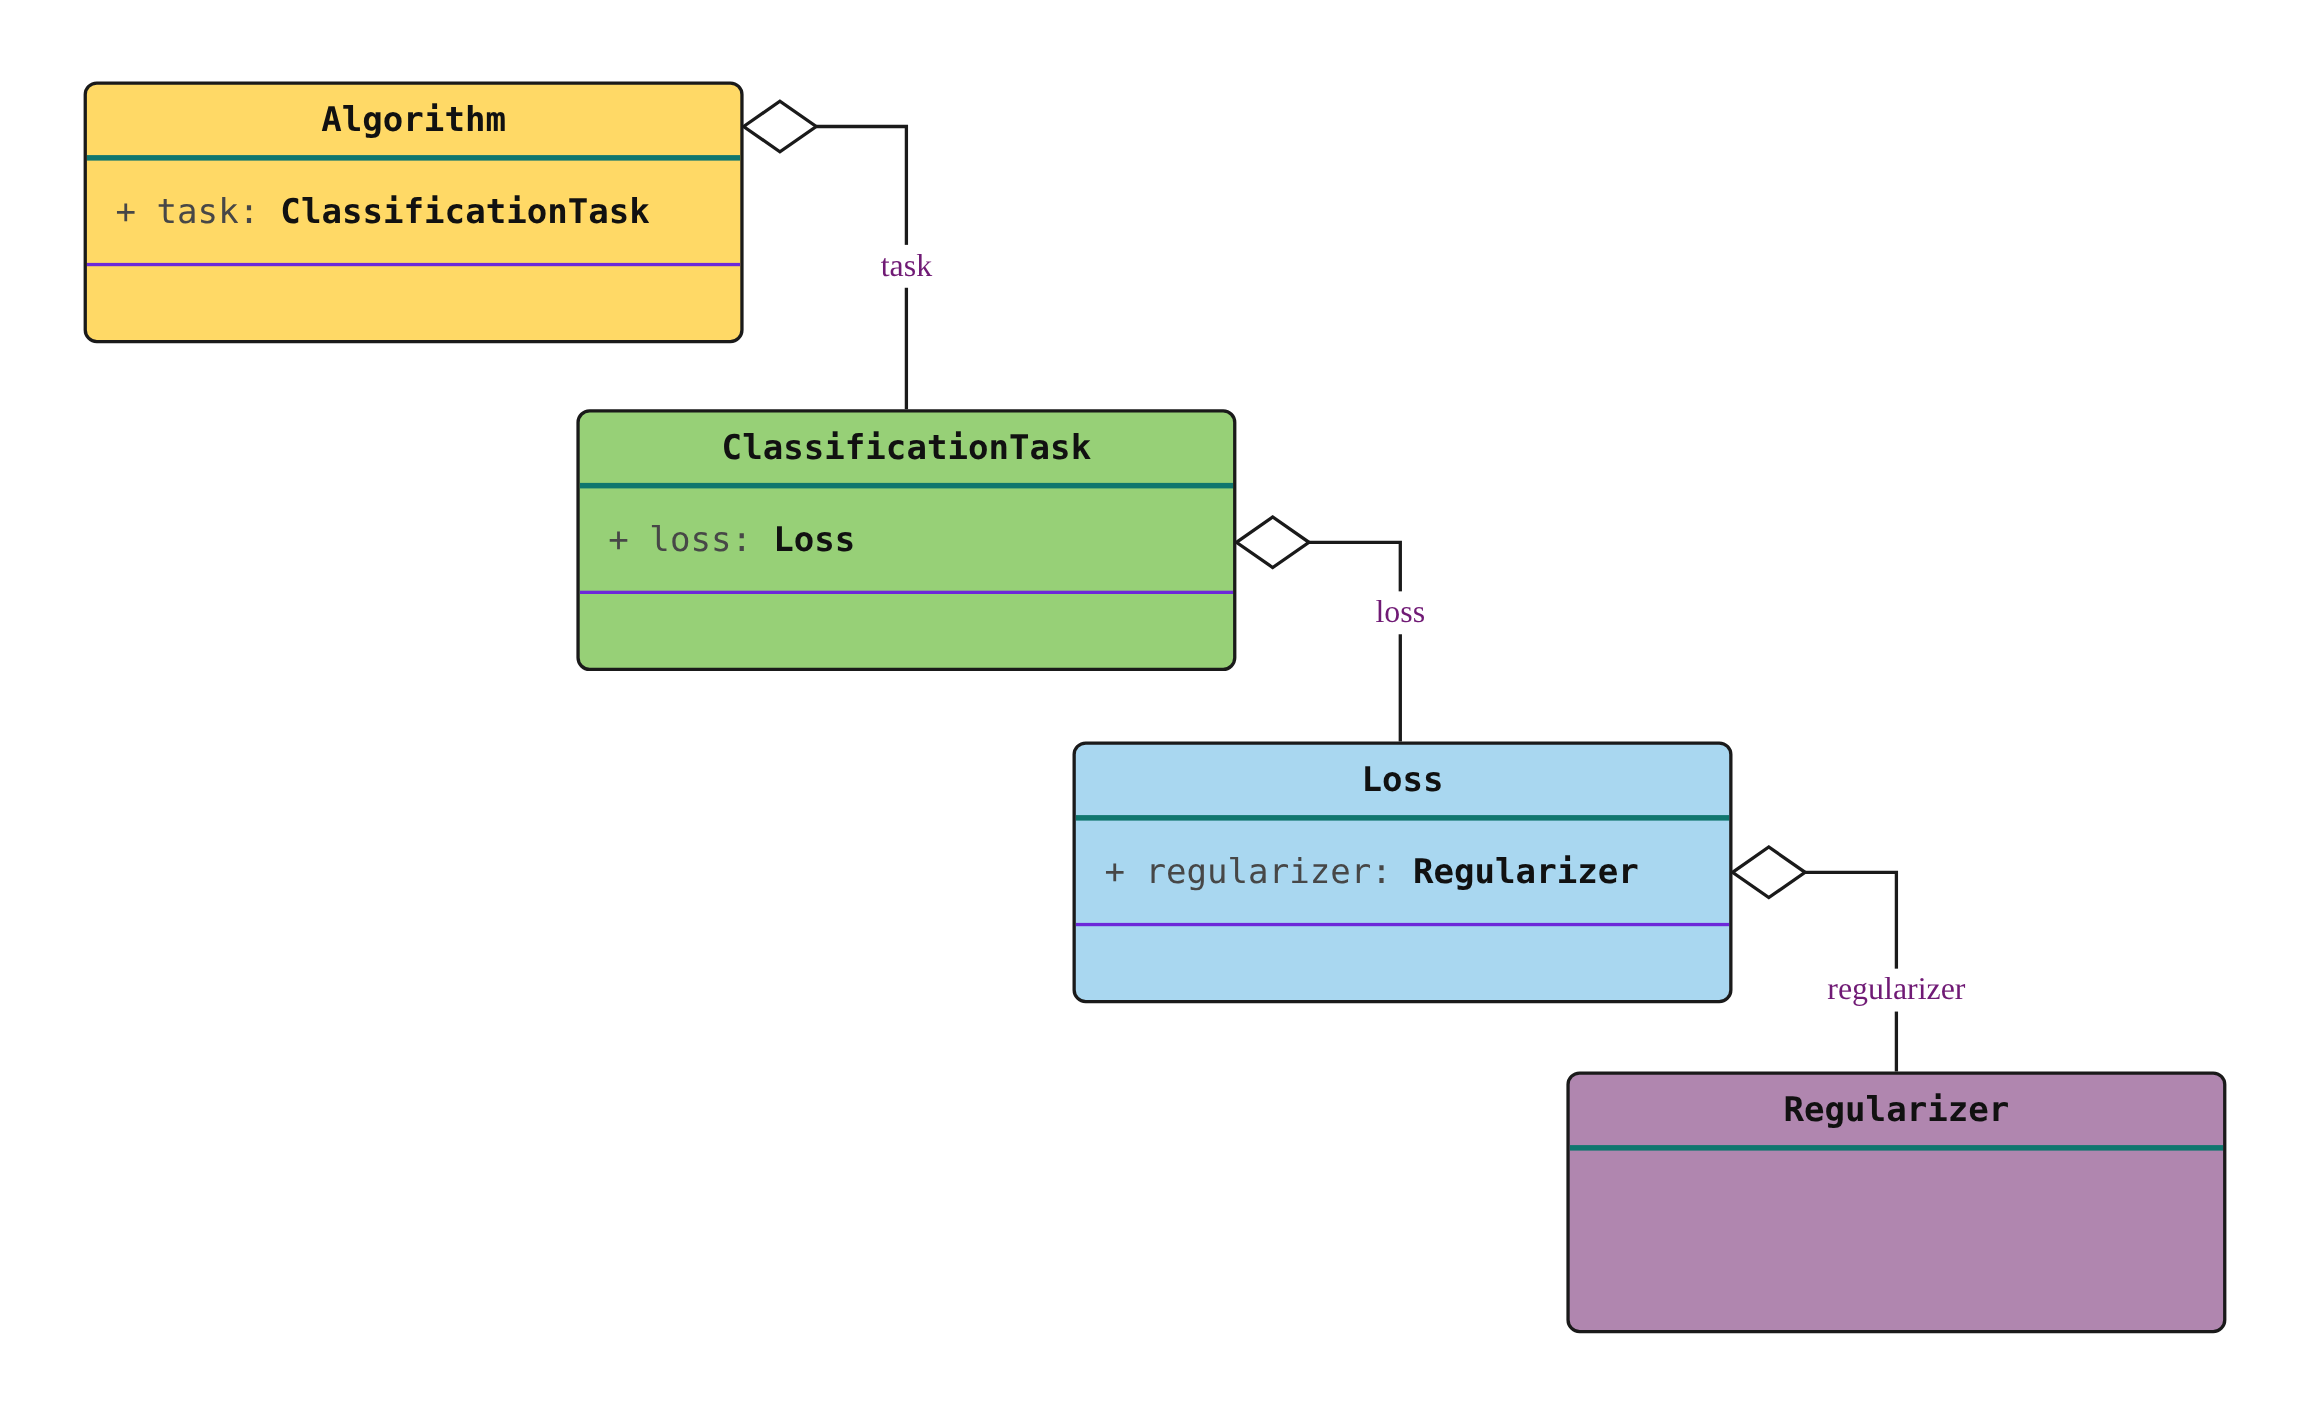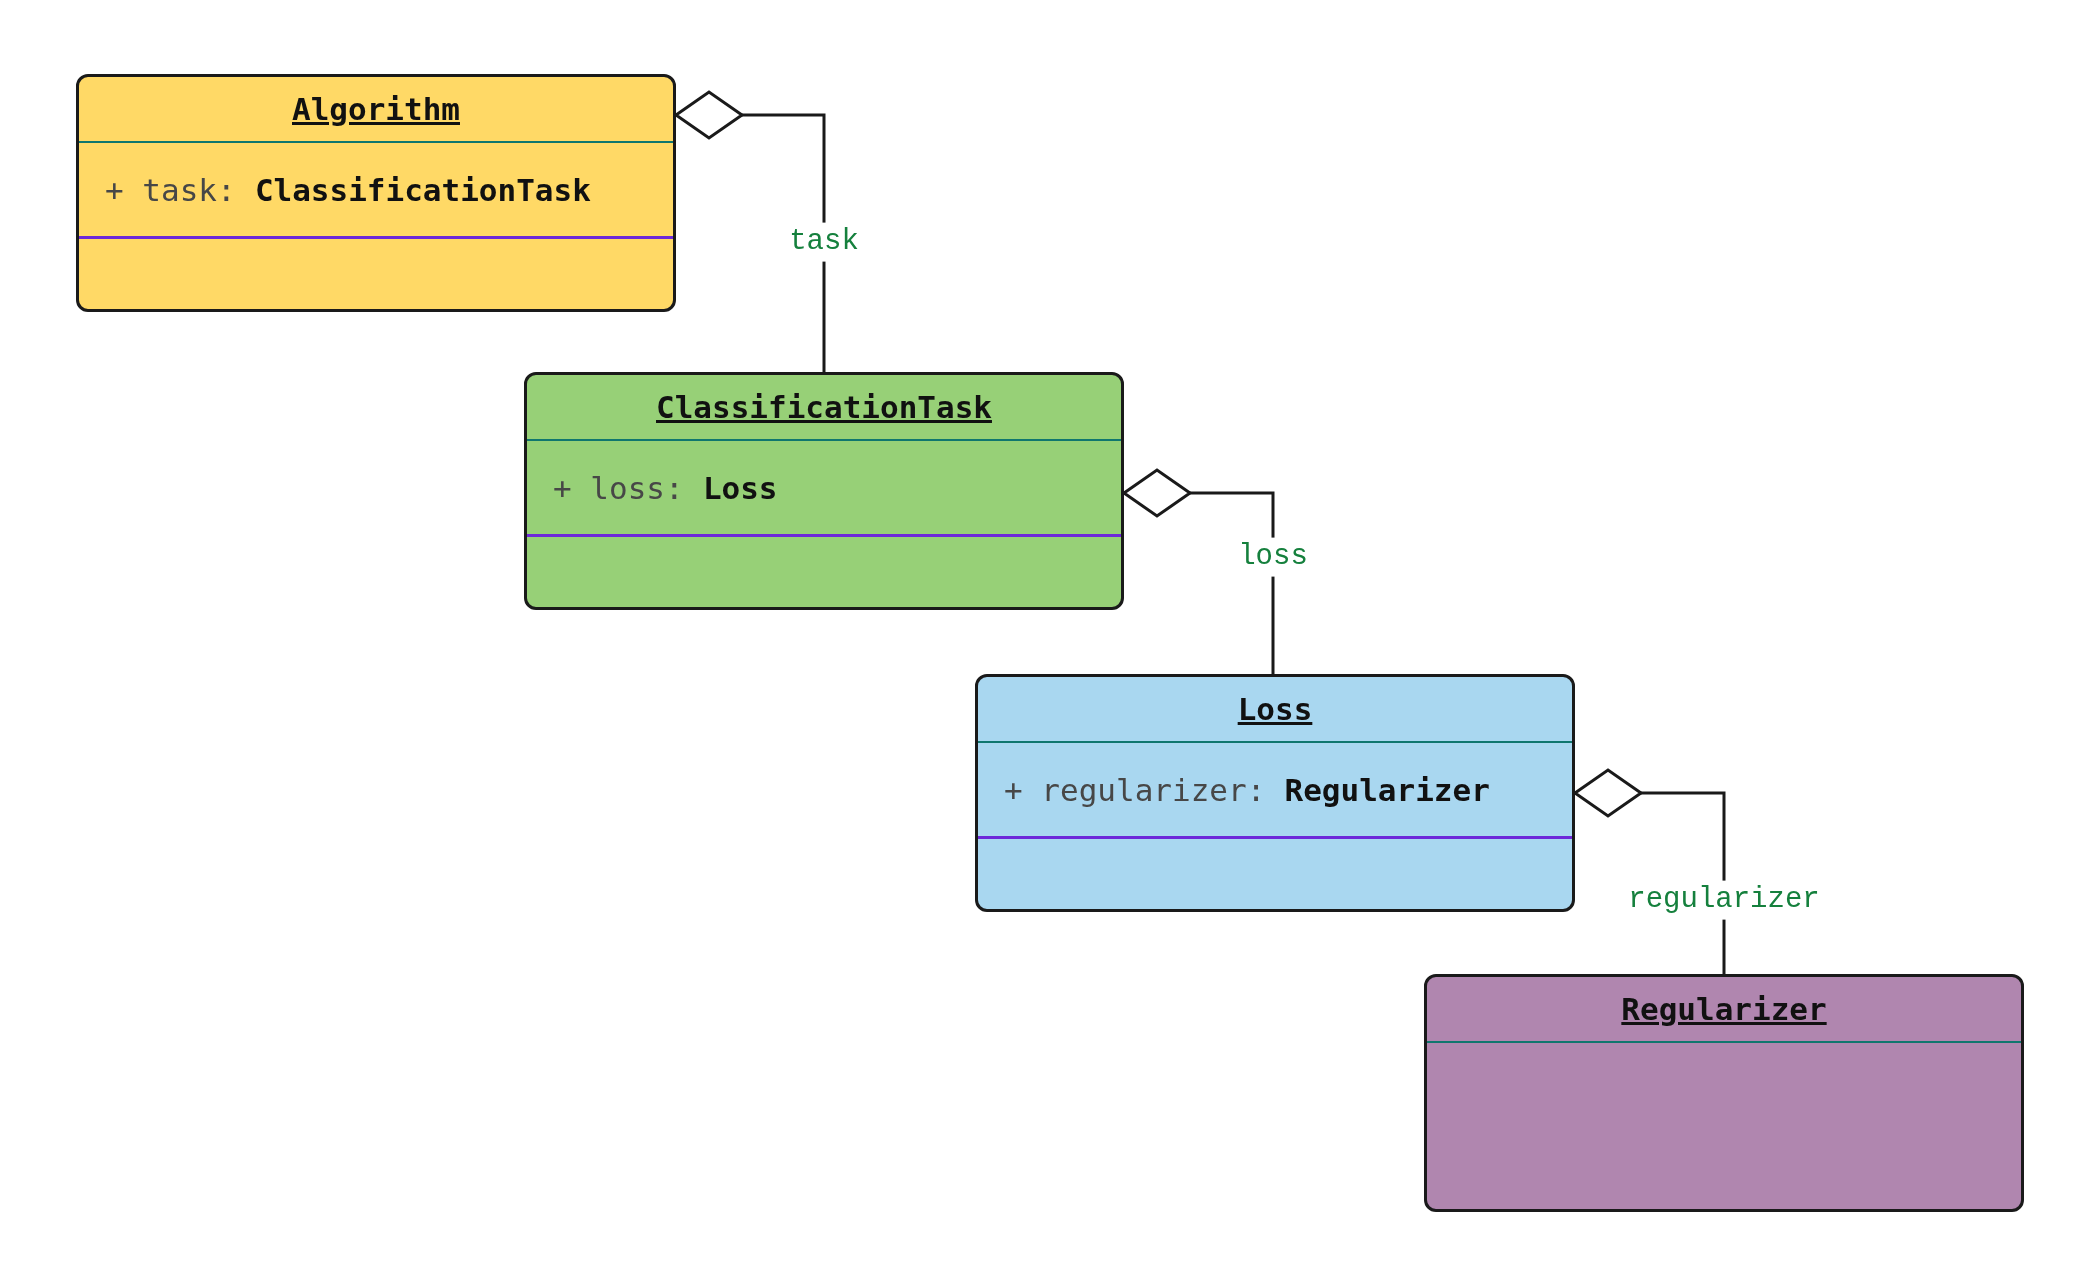--- a/index.html
+++ b/index.html
@@ -16,44 +16,43 @@
     border:3px solid #1a1a1a;
     border-radius:12px;
     box-sizing:border-box;
     display:flex;flex-direction:column;
     overflow:hidden;
   }
   .uml-title{
     height:64px;flex:0 0 64px;
     display:flex;align-items:center;justify-content:center;
     font-weight:bold;font-size:31px;color:#111;
-    border-bottom:2px solid #0f766e;
-    text-decoration:underline;
+    border-bottom:5px solid #0f766e;
   }
   .uml-attr{
     height:93px;flex:0 0 93px;
     display:flex;align-items:center;
     padding:0 26px;
     font-size:31px;color:#474747;
     border-bottom:3px solid #6d28d9;
     white-space:pre;
   }
   .attr-type{font-weight:bold;color:#111;margin-left:0.62em;}
   .uml-methods{flex:1;}
   .edges{
     position:absolute;left:0;top:0;width:2100px;height:1286px;
     pointer-events:none;
   }
   .edge-label{
     position:absolute;
     transform:translate(-50%,-50%);
     background:#ffffff;
     padding:2px 10px;
-    font-family:Liberation Mono, monospace;
-    font-size:29px;color:#15803d;
+    font-family:Liberation Serif, serif;
+    font-size:29px;color:#701a75;
     line-height:1.2;
   }
 </style>
 </head>
 <body>
 
 <div class="canvas">
 
   <svg class="edges" viewBox="0 0 2100 1286" xmlns="http://www.w3.org/2000/svg">
     <g>

